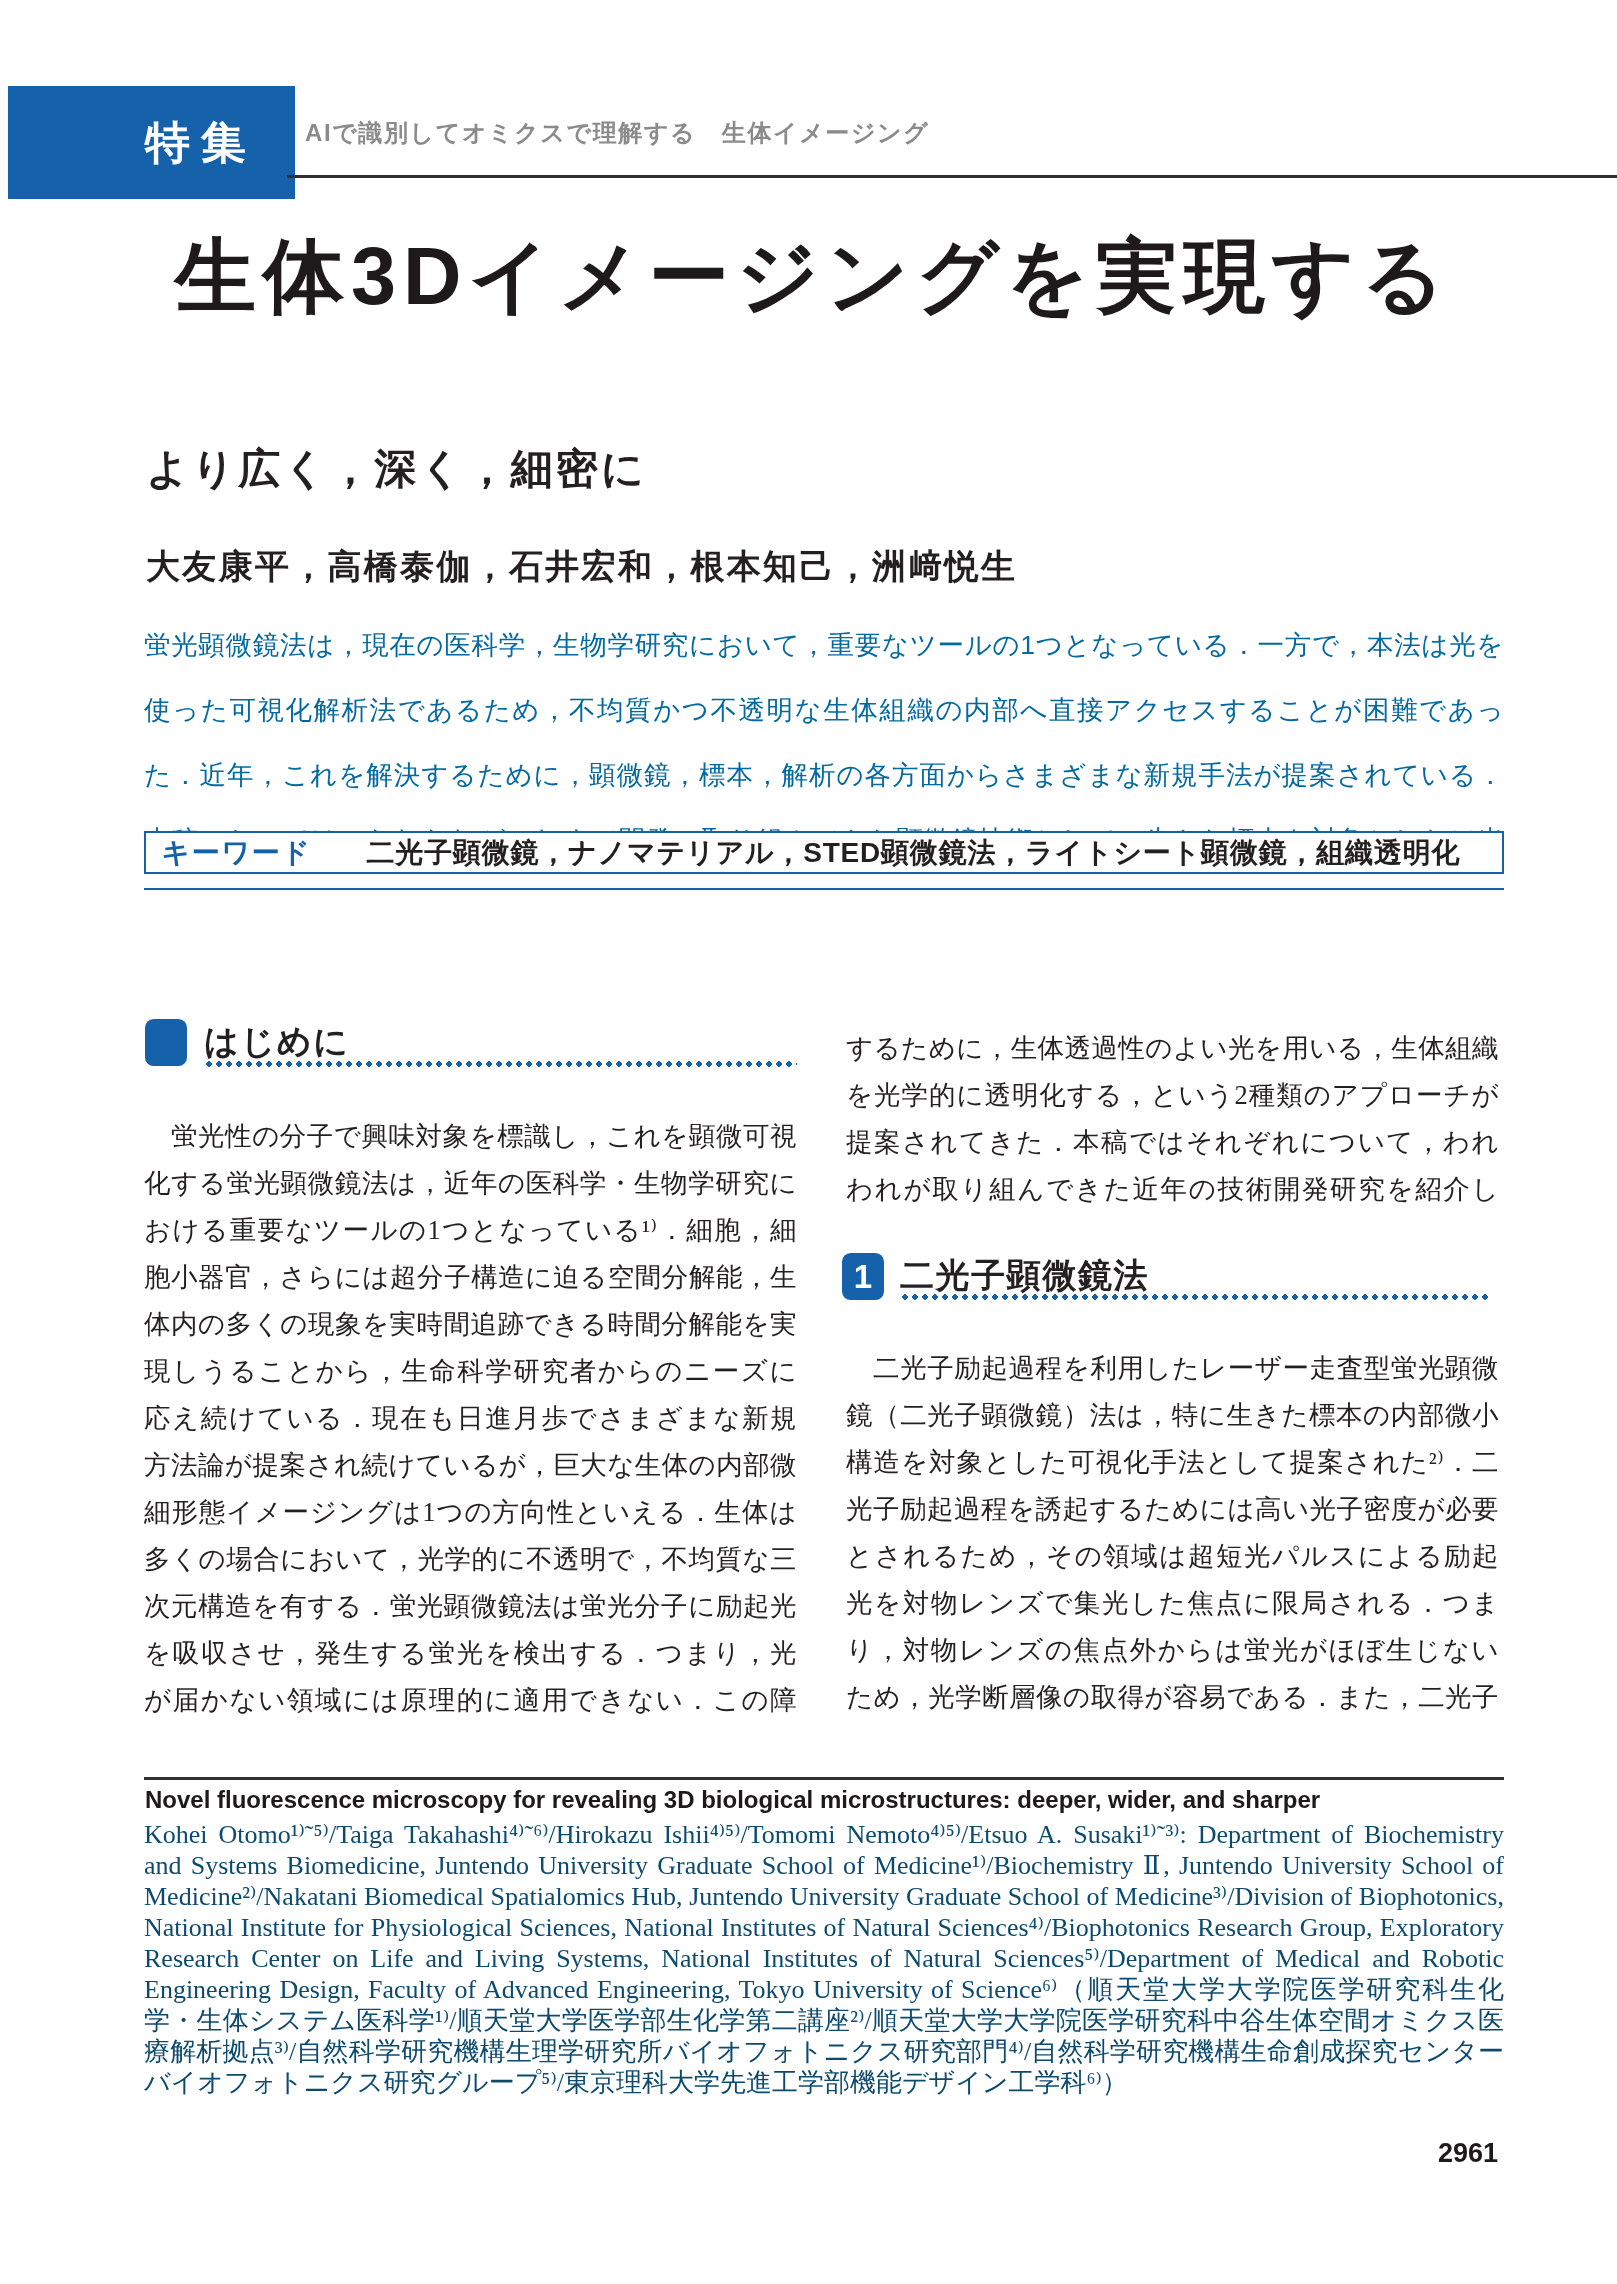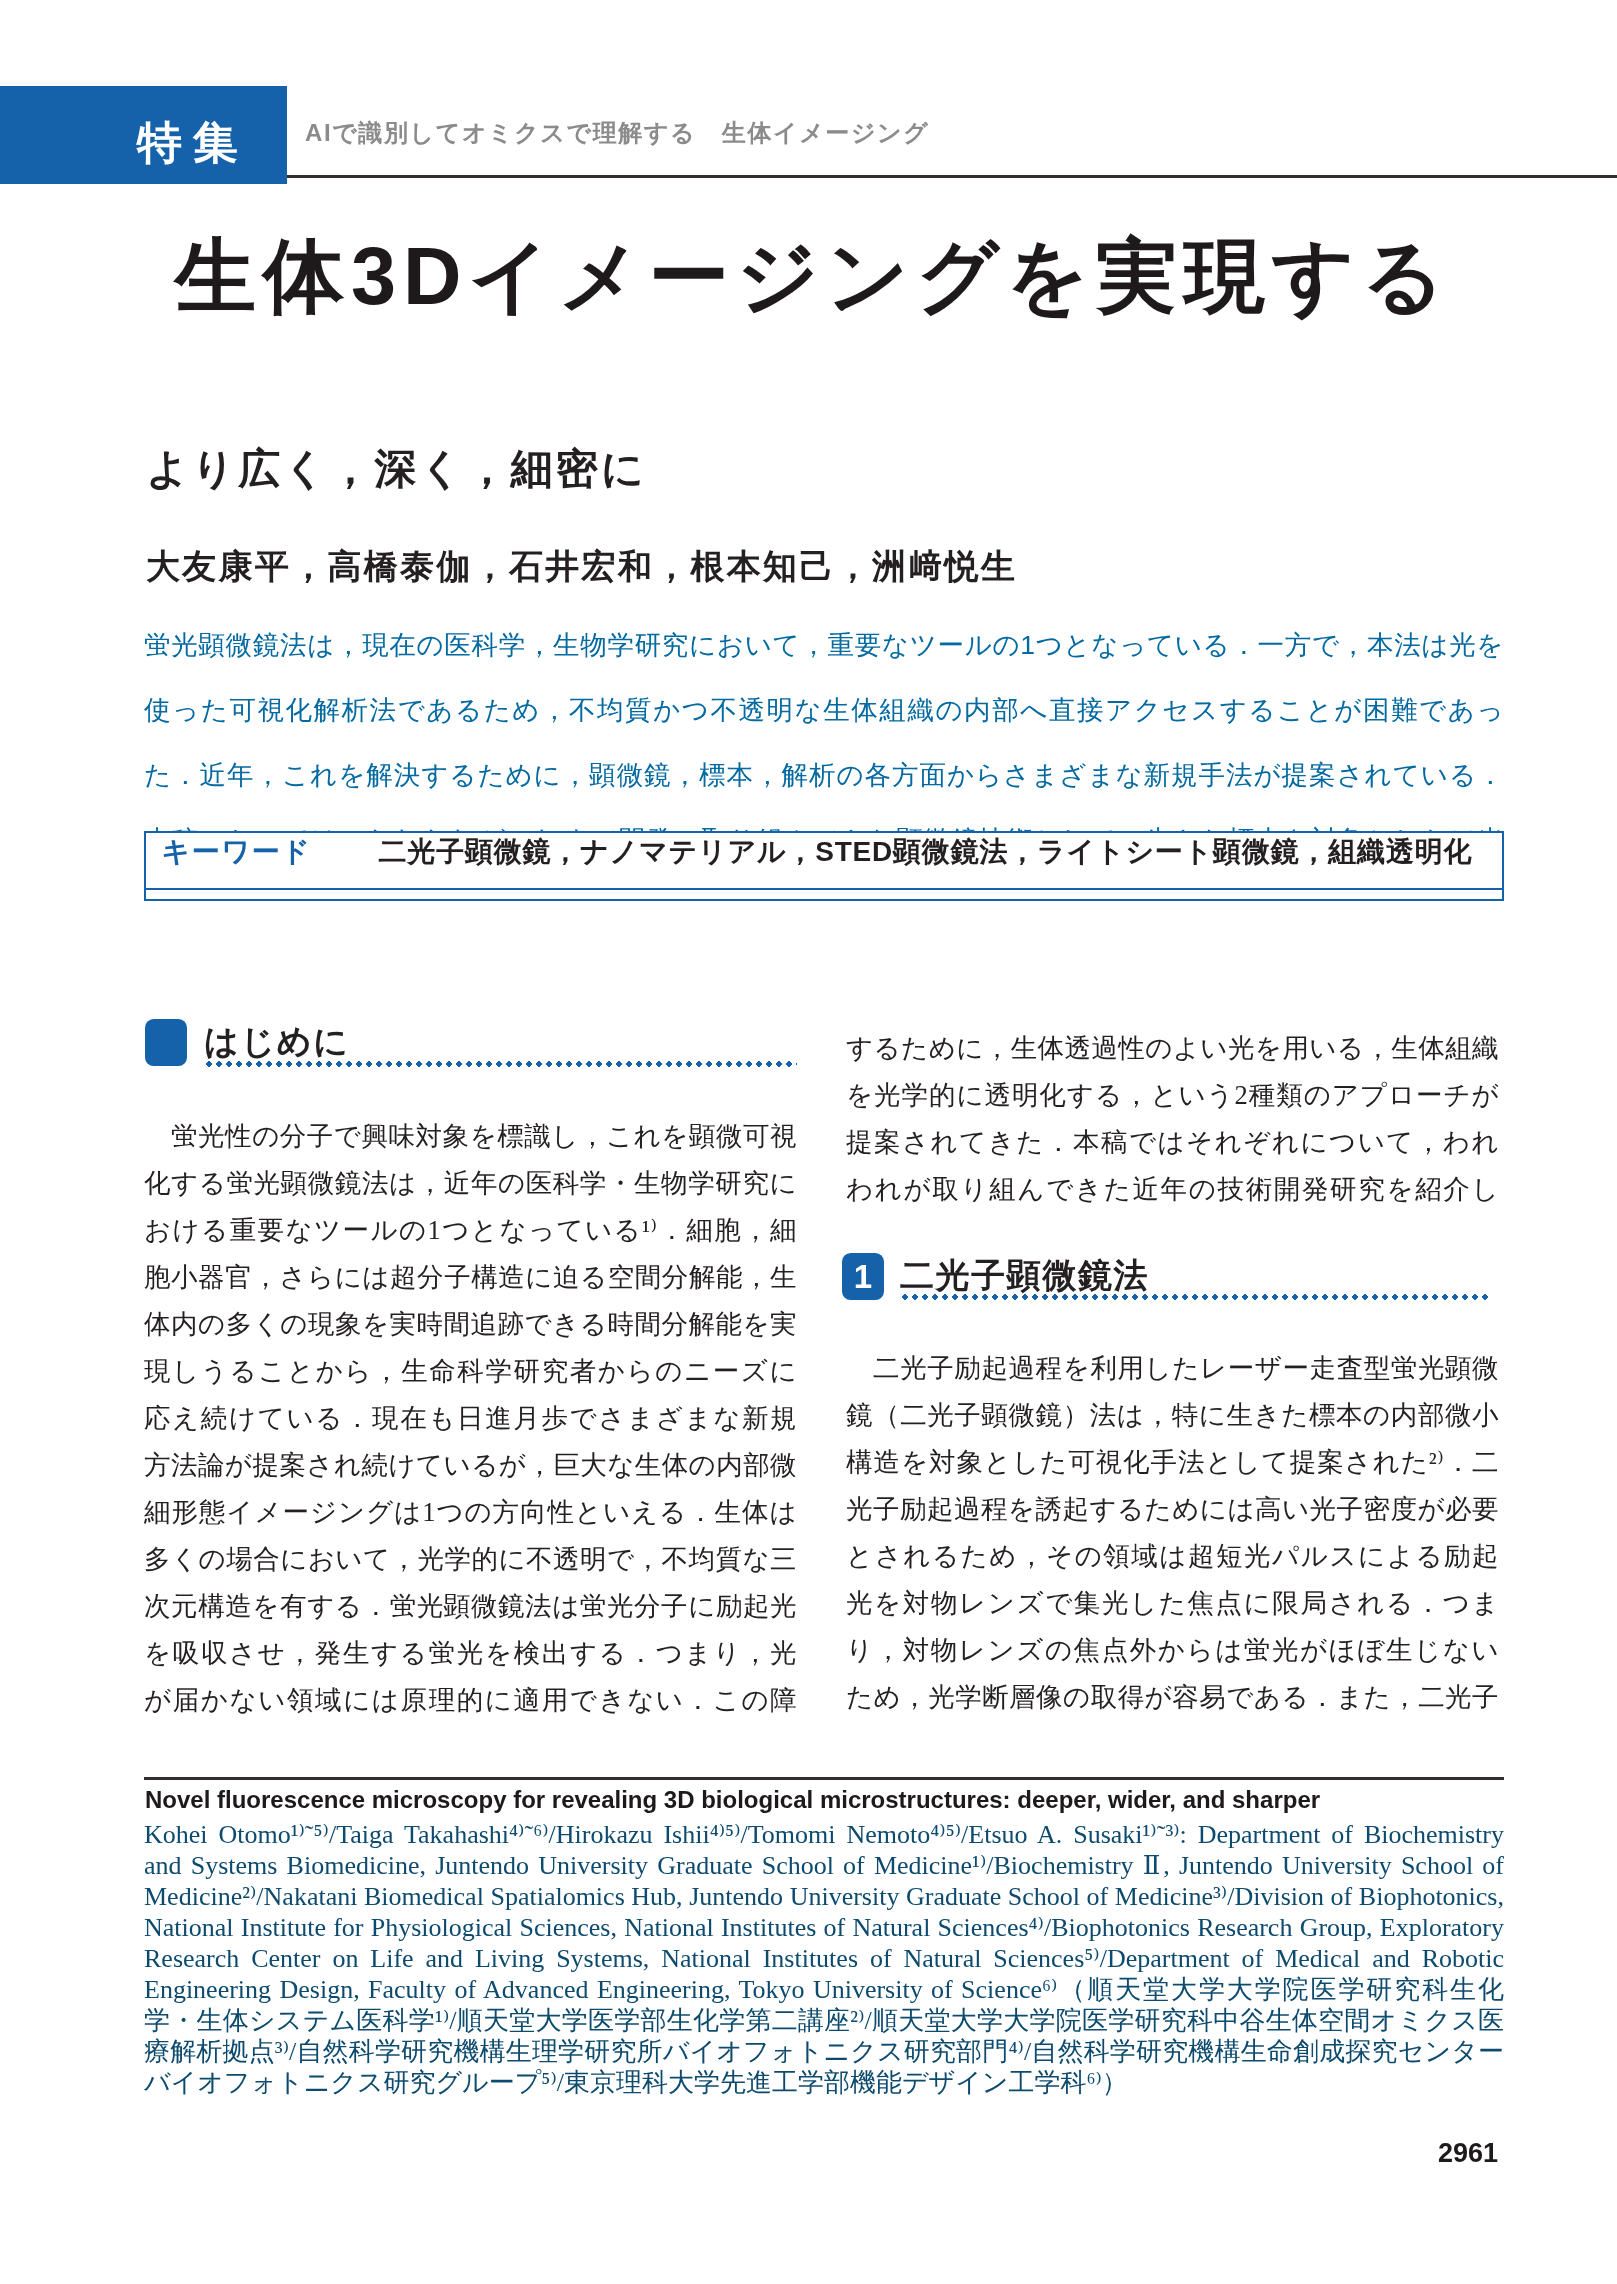--- a/index.html
+++ b/index.html
@@ -6,21 +6,21 @@
   .page{
     position:relative;
     width:1618px;height:2284px;
     background:#ffffff;
     overflow:hidden;
     font-family:"Liberation Sans","DejaVu Sans",sans-serif;
     color:#221d1e;
   }
   
   .badge{
-    position:absolute;left:0;top:86px;width:287px;height:98px;
+    position:absolute;left:8px;top:86px;width:287px;height:113px;
     background:#1562ab;
   }
   .badge-label{
     position:absolute;left:137px;top:14px;
     font-size:45px;font-weight:700;color:#ffffff;letter-spacing:11px;
     line-height:86px;
   }
   .series-title{
     position:absolute;left:305px;top:117px;
     font-size:24px;font-weight:700;color:#8b8b8b;letter-spacing:1.6px;
@@ -45,23 +45,23 @@
     position:absolute;left:146px;top:544px;
     font-size:34px;font-weight:700;letter-spacing:2.3px;color:#241f20;
   }
   .abstract{
     position:absolute;left:144px;top:613px;width:1360px;height:228px;
     font-size:26.5px;font-weight:400;line-height:65px;letter-spacing:0.5px;
     text-align:justify;overflow:hidden;color:#0369a1;
   }
   
   .kw-box{
-    position:absolute;left:144px;top:831px;width:1360px;height:70px;
+    position:absolute;left:144px;top:831px;width:1360px;height:43px;
     border:2.3px solid #1562ab;box-sizing:border-box;
-    display:flex;align-items:flex-start;background:#fff;gap:12px;
+    display:flex;align-items:center;background:#fff;
   }
   .kw-label{
     margin-left:15.6px;font-size:28px;font-weight:800;color:#1562ab;letter-spacing:1.6px;
   }
   .kw-items{
     margin-left:55px;font-size:28px;font-weight:700;color:#241f20;letter-spacing:0.8px;
   }
   .kw-underline{
     position:absolute;left:144px;top:888px;width:1360px;height:2.3px;background:#1562ab;
   }

